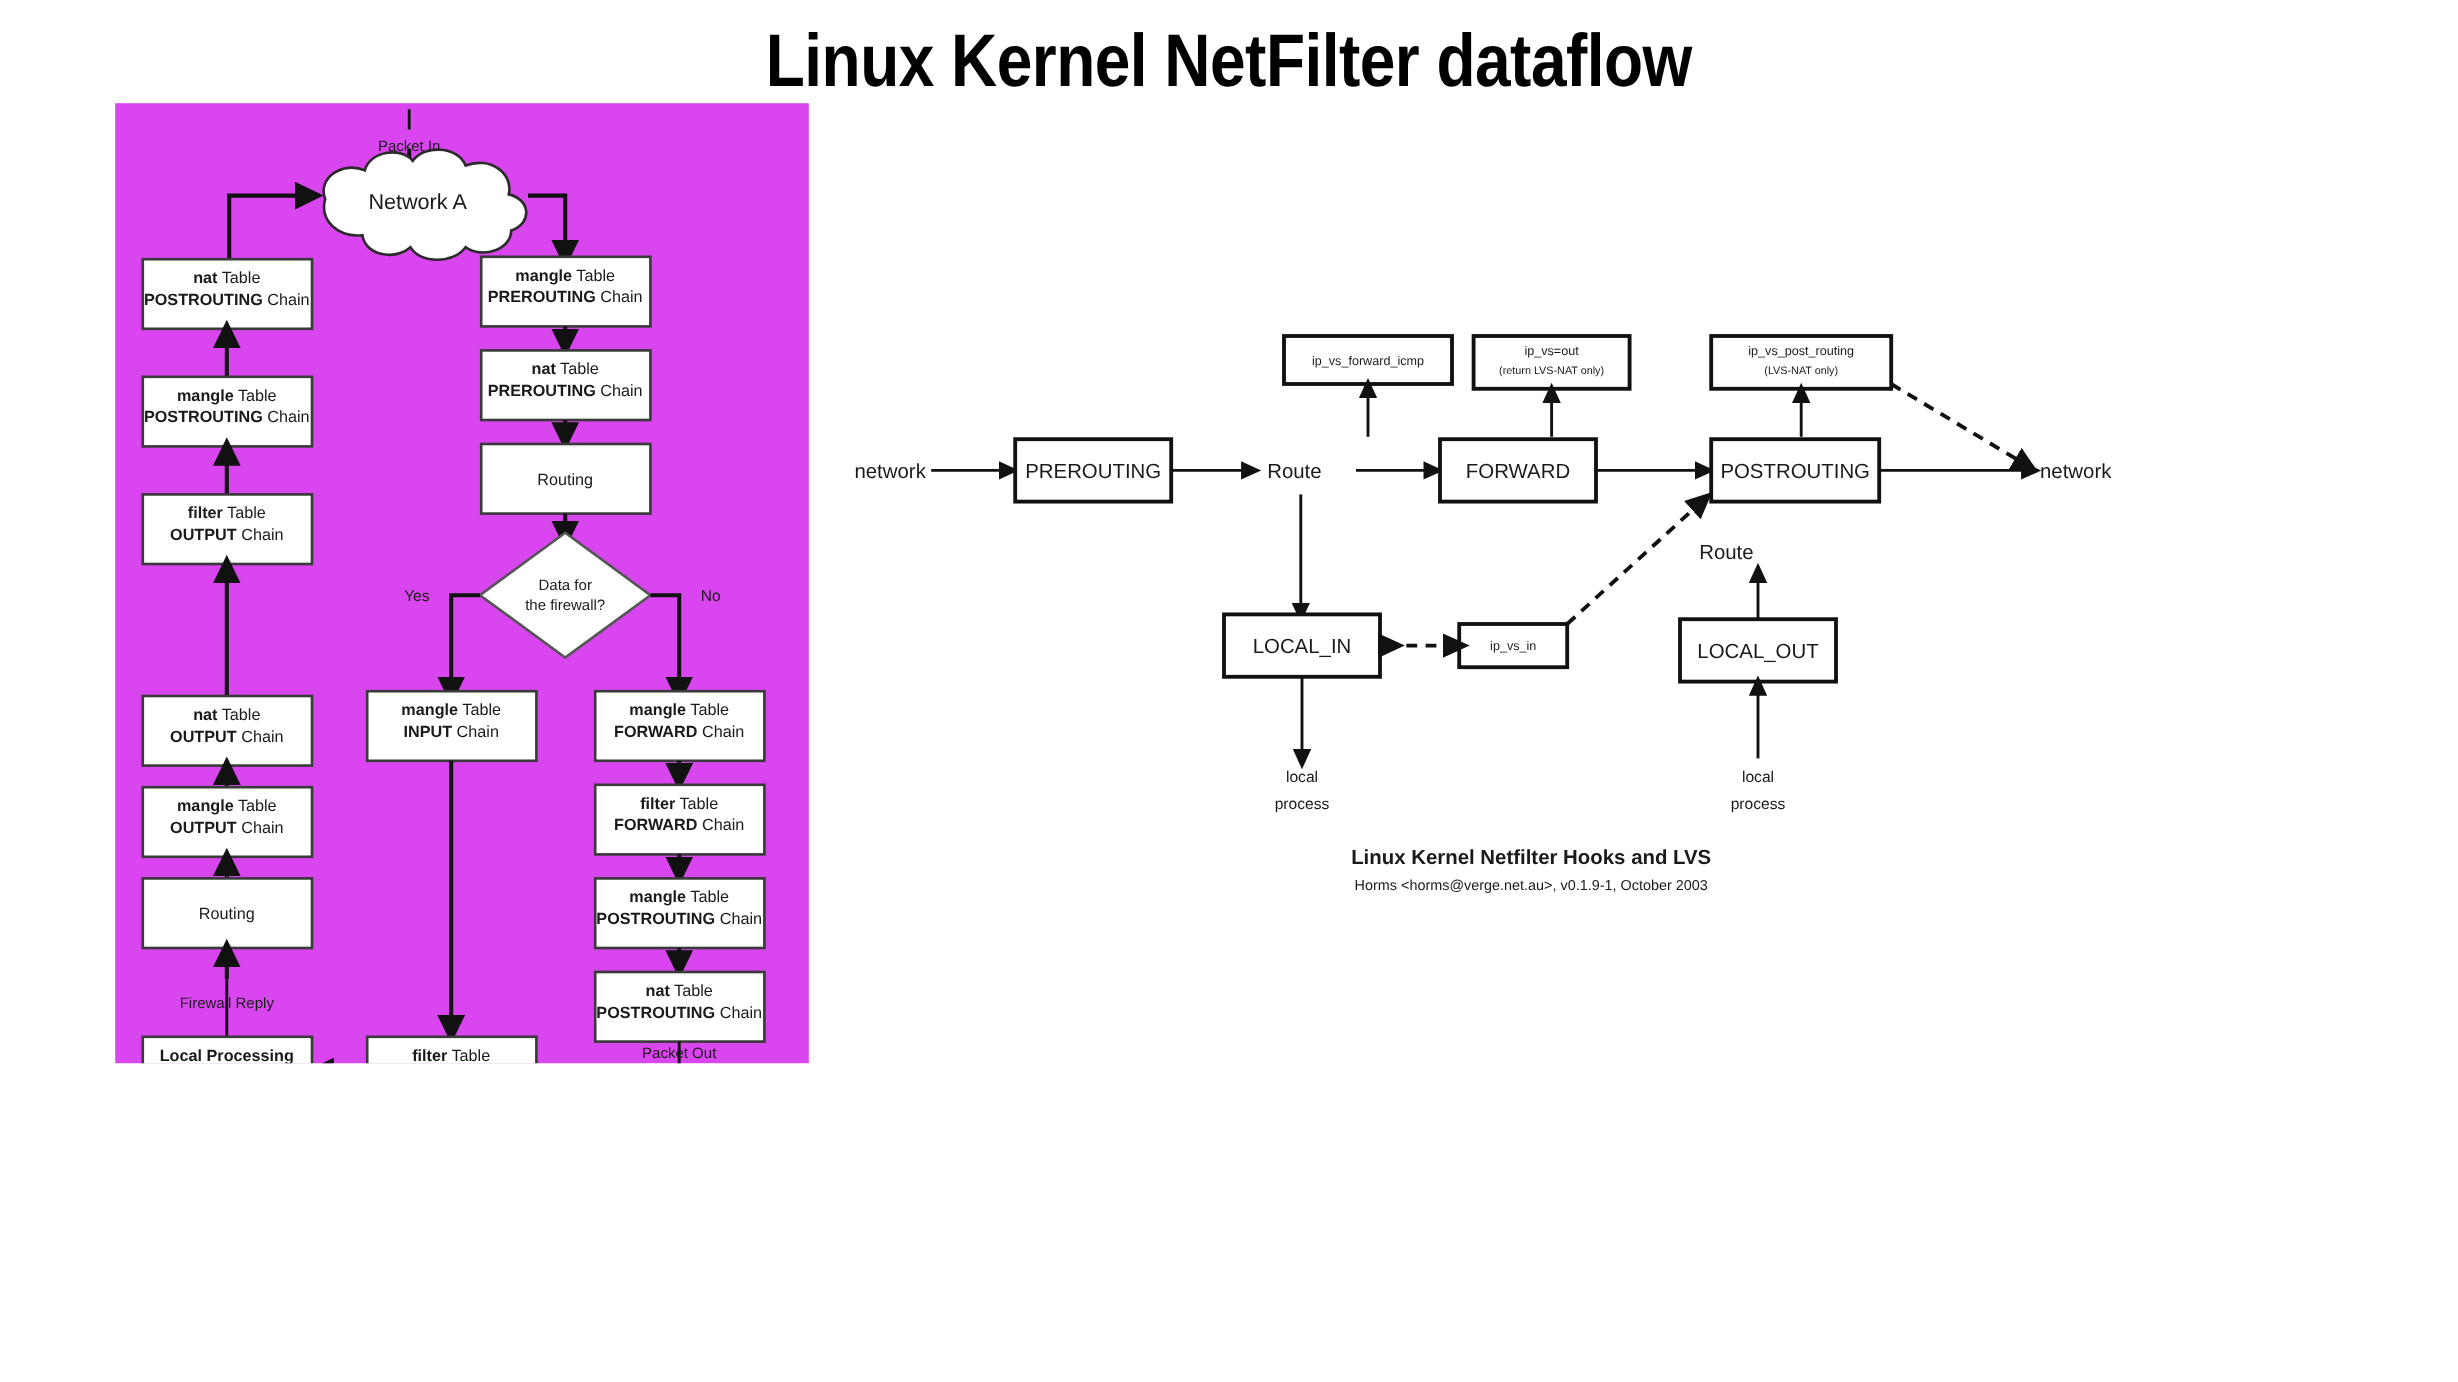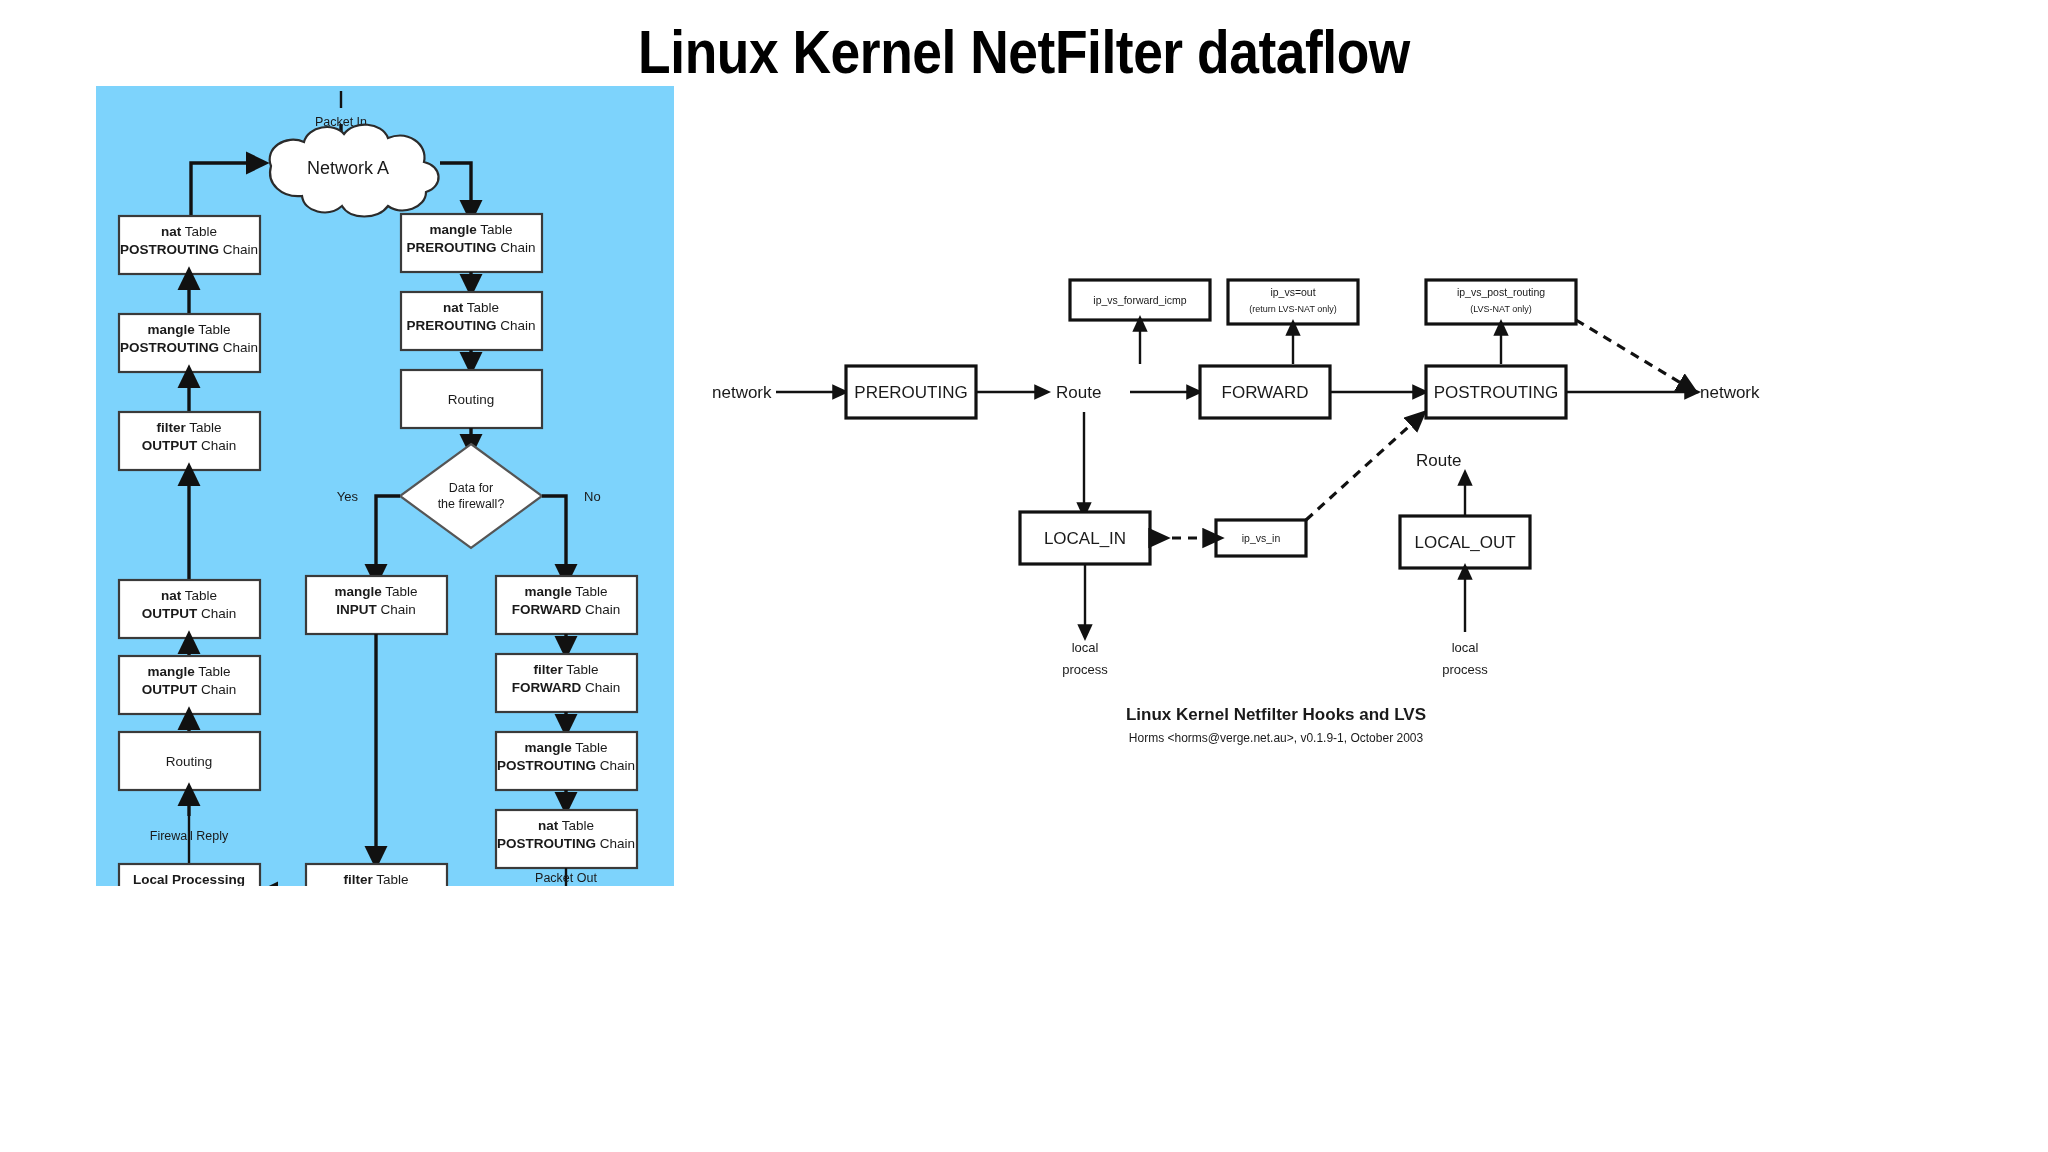--- a/index.html
+++ b/index.html
@@ -28,21 +28,21 @@
     color: #000000;
     transform: scaleX(0.86);
     transform-origin: 50% 50%;
   }
   #left-diagram {
     position: absolute;
     left: 96px;
     top: 86px;
     width: 578px;
     height: 800px;
-    background: #7dd3fc;
+    background: #d946ef;
   }
   #right-diagram {
     position: absolute;
     left: 700px;
     top: 270px;
     width: 1330px;
     height: 620px;
   }
   svg { display: block; }
   .dg-box { fill: #ffffff; stroke: #3a3a3a; stroke-width: 2.2; }

